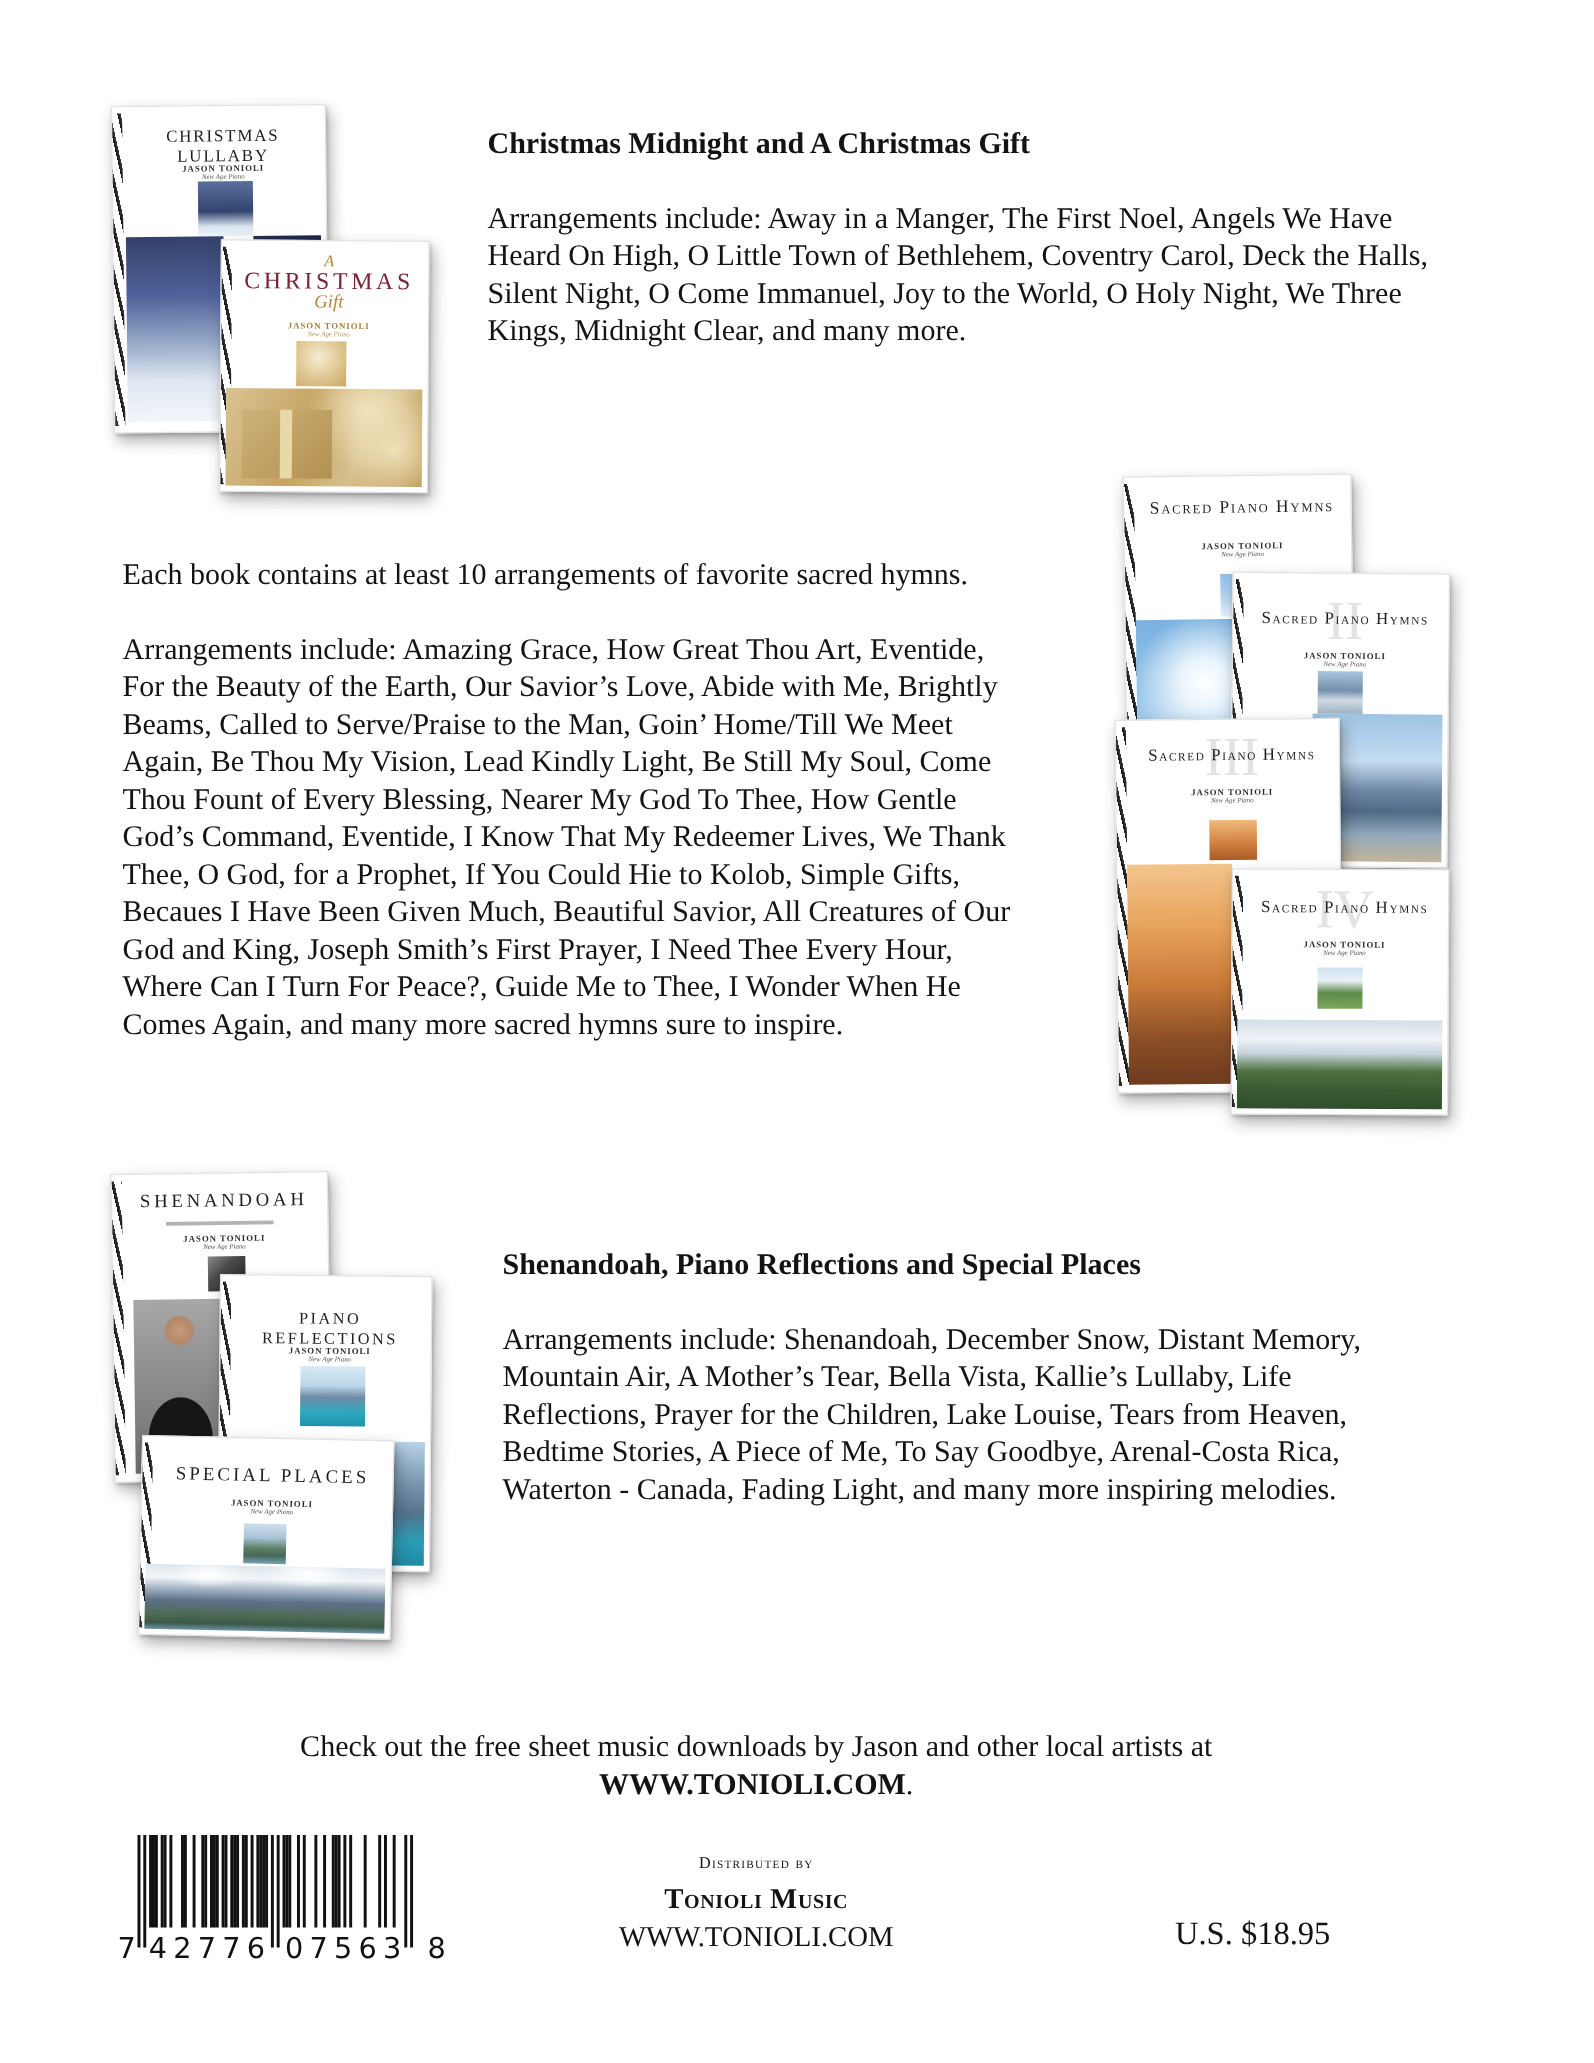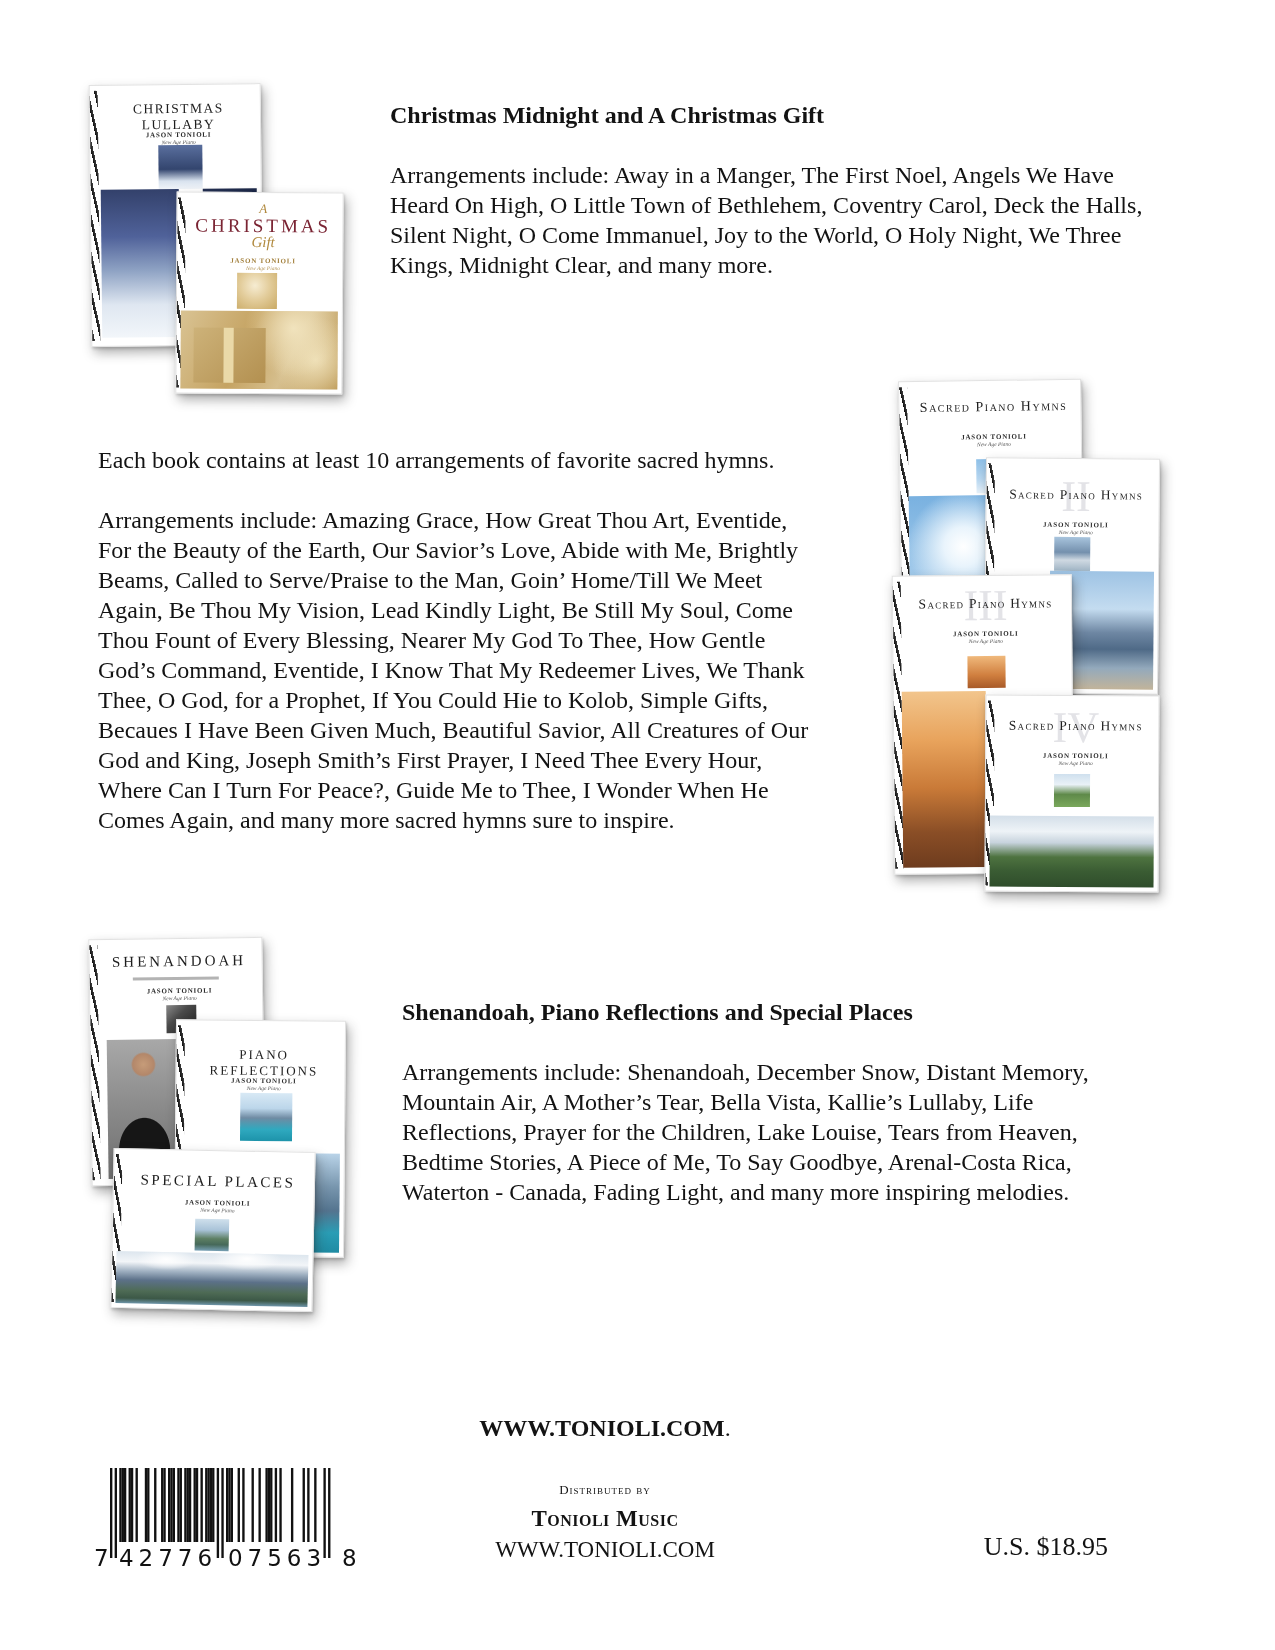--- a/index.html
+++ b/index.html
@@ -11,21 +11,21 @@
   .textblock p{margin:0 0 30px 0;}
 
   .footer-note{position:absolute;left:98px;top:1383px;width:1014px;text-align:center;font-size:24px;line-height:30px;}
   .footer-note b{font-weight:bold;}
 
   .dist-block{position:absolute;left:400px;top:1477px;width:410px;text-align:center;}
   .dist-line1{font-size:13px;line-height:26px;letter-spacing:1px;font-variant:small-caps;}
   .dist-line2{font-size:23px;line-height:31px;font-weight:bold;font-variant:small-caps;letter-spacing:0.5px;}
   .dist-line3{font-size:23px;line-height:31px;}
 
-  .price{position:absolute;left:888px;top:1532px;width:220px;text-align:right;font-size:26px;line-height:30px;}
+  .price{position:absolute;left:940px;top:1532px;width:220px;text-align:left;font-size:26px;line-height:30px;}
 
   .barcode-wrap{position:absolute;left:92px;top:1468px;width:265px;height:102px;}
 
   
   .book{position:absolute;background:#ffffff;border:1px solid #e2e2e2;
         box-shadow:3px 6px 12px rgba(40,40,40,.38), 1px 2px 3px rgba(0,0,0,.18);}
   .spiral{position:absolute;left:0px;top:5px;bottom:5px;width:8px;
         background-image:repeating-linear-gradient(78deg,#151515 0px,#3a3a3a 2.6px,rgba(0,0,0,0) 2.6px,rgba(0,0,0,0) 8px);}
   .bk-title{position:absolute;left:9%;right:5%;text-align:center;color:#1e1e1e;}
   .sc{font-variant:small-caps;}
@@ -166,21 +166,21 @@
   <div class="bk-title" style="top:22px;font-size:15px;letter-spacing:2.5px;">SPECIAL PLACES</div>
   <div class="bk-author" style="top:48px;">
     <span class="a1">JASON TONIOLI</span>
     <span class="a2">New Age Piano</span>
   </div>
   <div class="ph" style="left:82px;top:68px;width:34px;height:32px;background:linear-gradient(to bottom,#cfe0ec 0%,#a9c3d8 35%,#5d7f63 62%,#46695a 80%,#77a0b5 100%);"></div>
   <div class="ph" style="left:4px;top:102px;right:4px;bottom:4px;background:radial-gradient(ellipse 22% 30% at 26% 14%,#ffffff 0%,rgba(255,255,255,0) 70%),radial-gradient(ellipse 26% 32% at 68% 10%,#ffffff 0%,rgba(255,255,255,0) 70%),linear-gradient(to bottom,#dde6ee 0%,#f2f5f8 20%,#9fb0c1 38%,#5c7189 55%,#4e6b55 76%,#3c5847 90%,#6d94a8 100%);"></div>
 </div>
 
 <div class="footer-note">
-  <br>
+  <span>Check out the free sheet music downloads by Jason and other local artists at</span><br>
   <b>WWW.TONIOLI.COM</b><span>.</span>
 </div>
 
 <div class="barcode-wrap">
   <svg id="barcode-svg" width="265" height="102" viewBox="0 0 265 102">
       <rect x="18.00" y="0" width="2.36" height="90" fill="#111"></rect>
       <rect x="22.64" y="0" width="2.36" height="90" fill="#111"></rect>
       <rect x="27.28" y="0" width="2.36" height="74" fill="#111"></rect>
       <rect x="29.60" y="0" width="2.36" height="74" fill="#111"></rect>
       <rect x="31.92" y="0" width="2.36" height="74" fill="#111"></rect>

